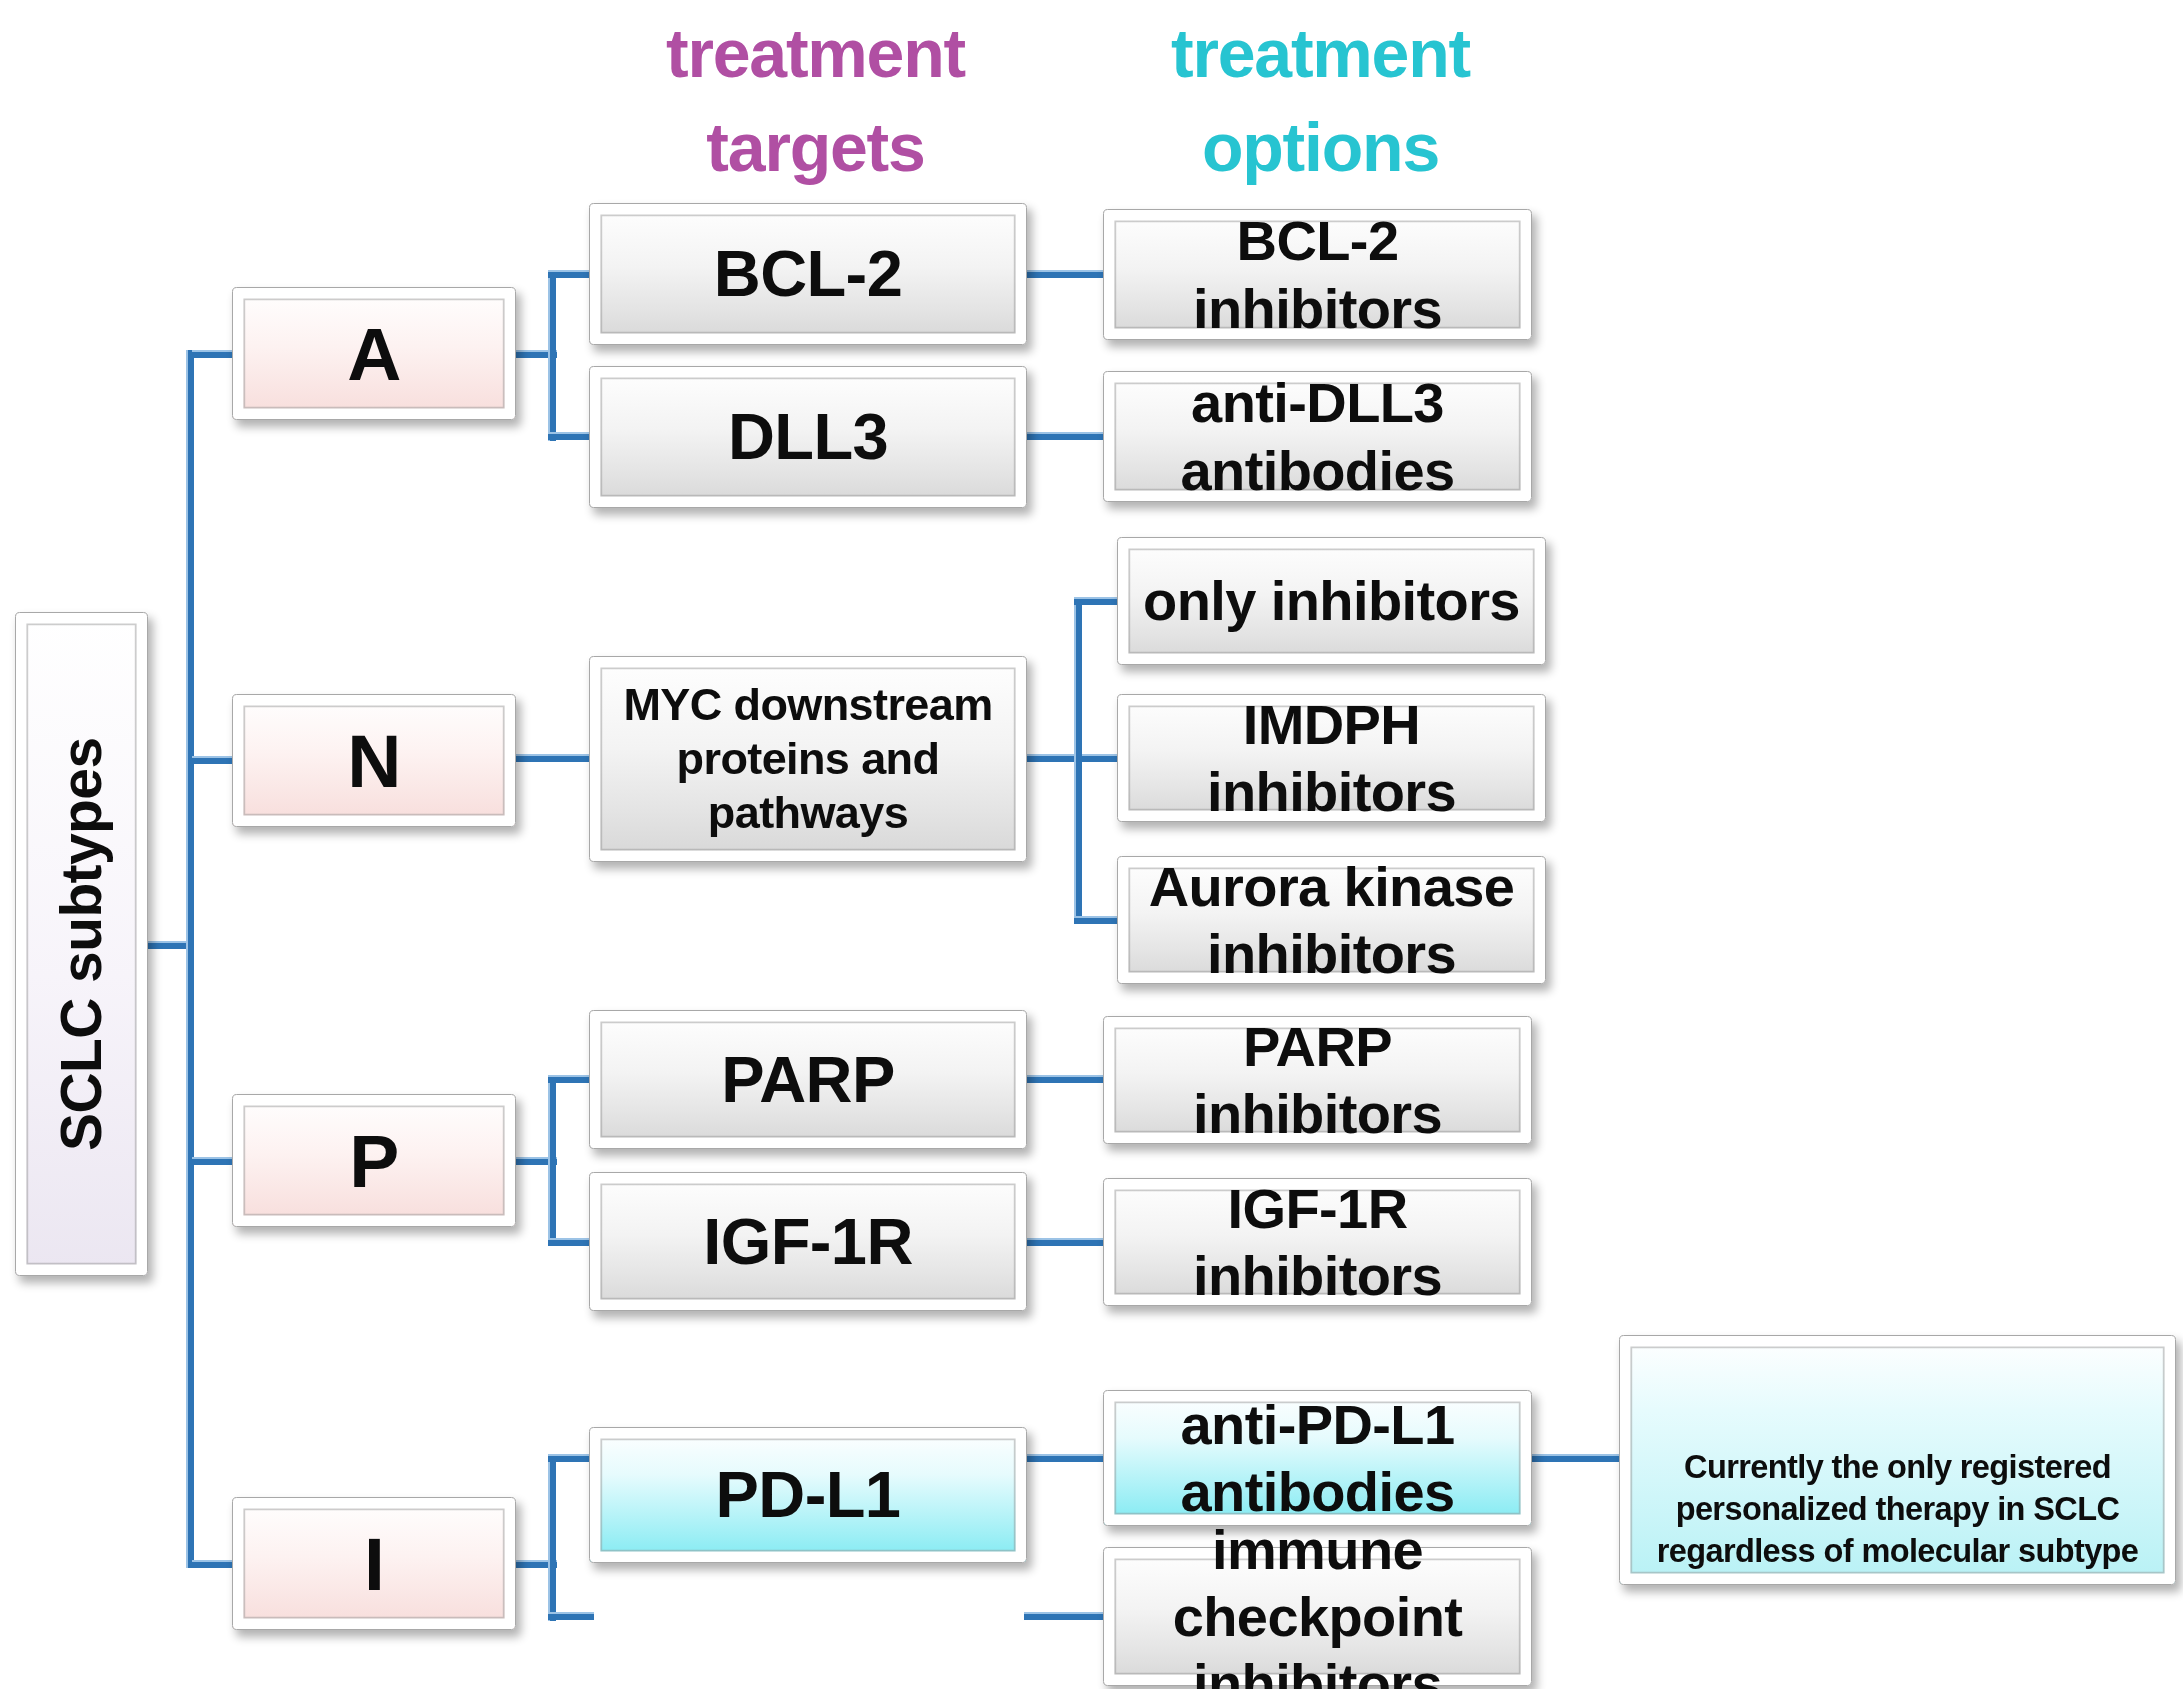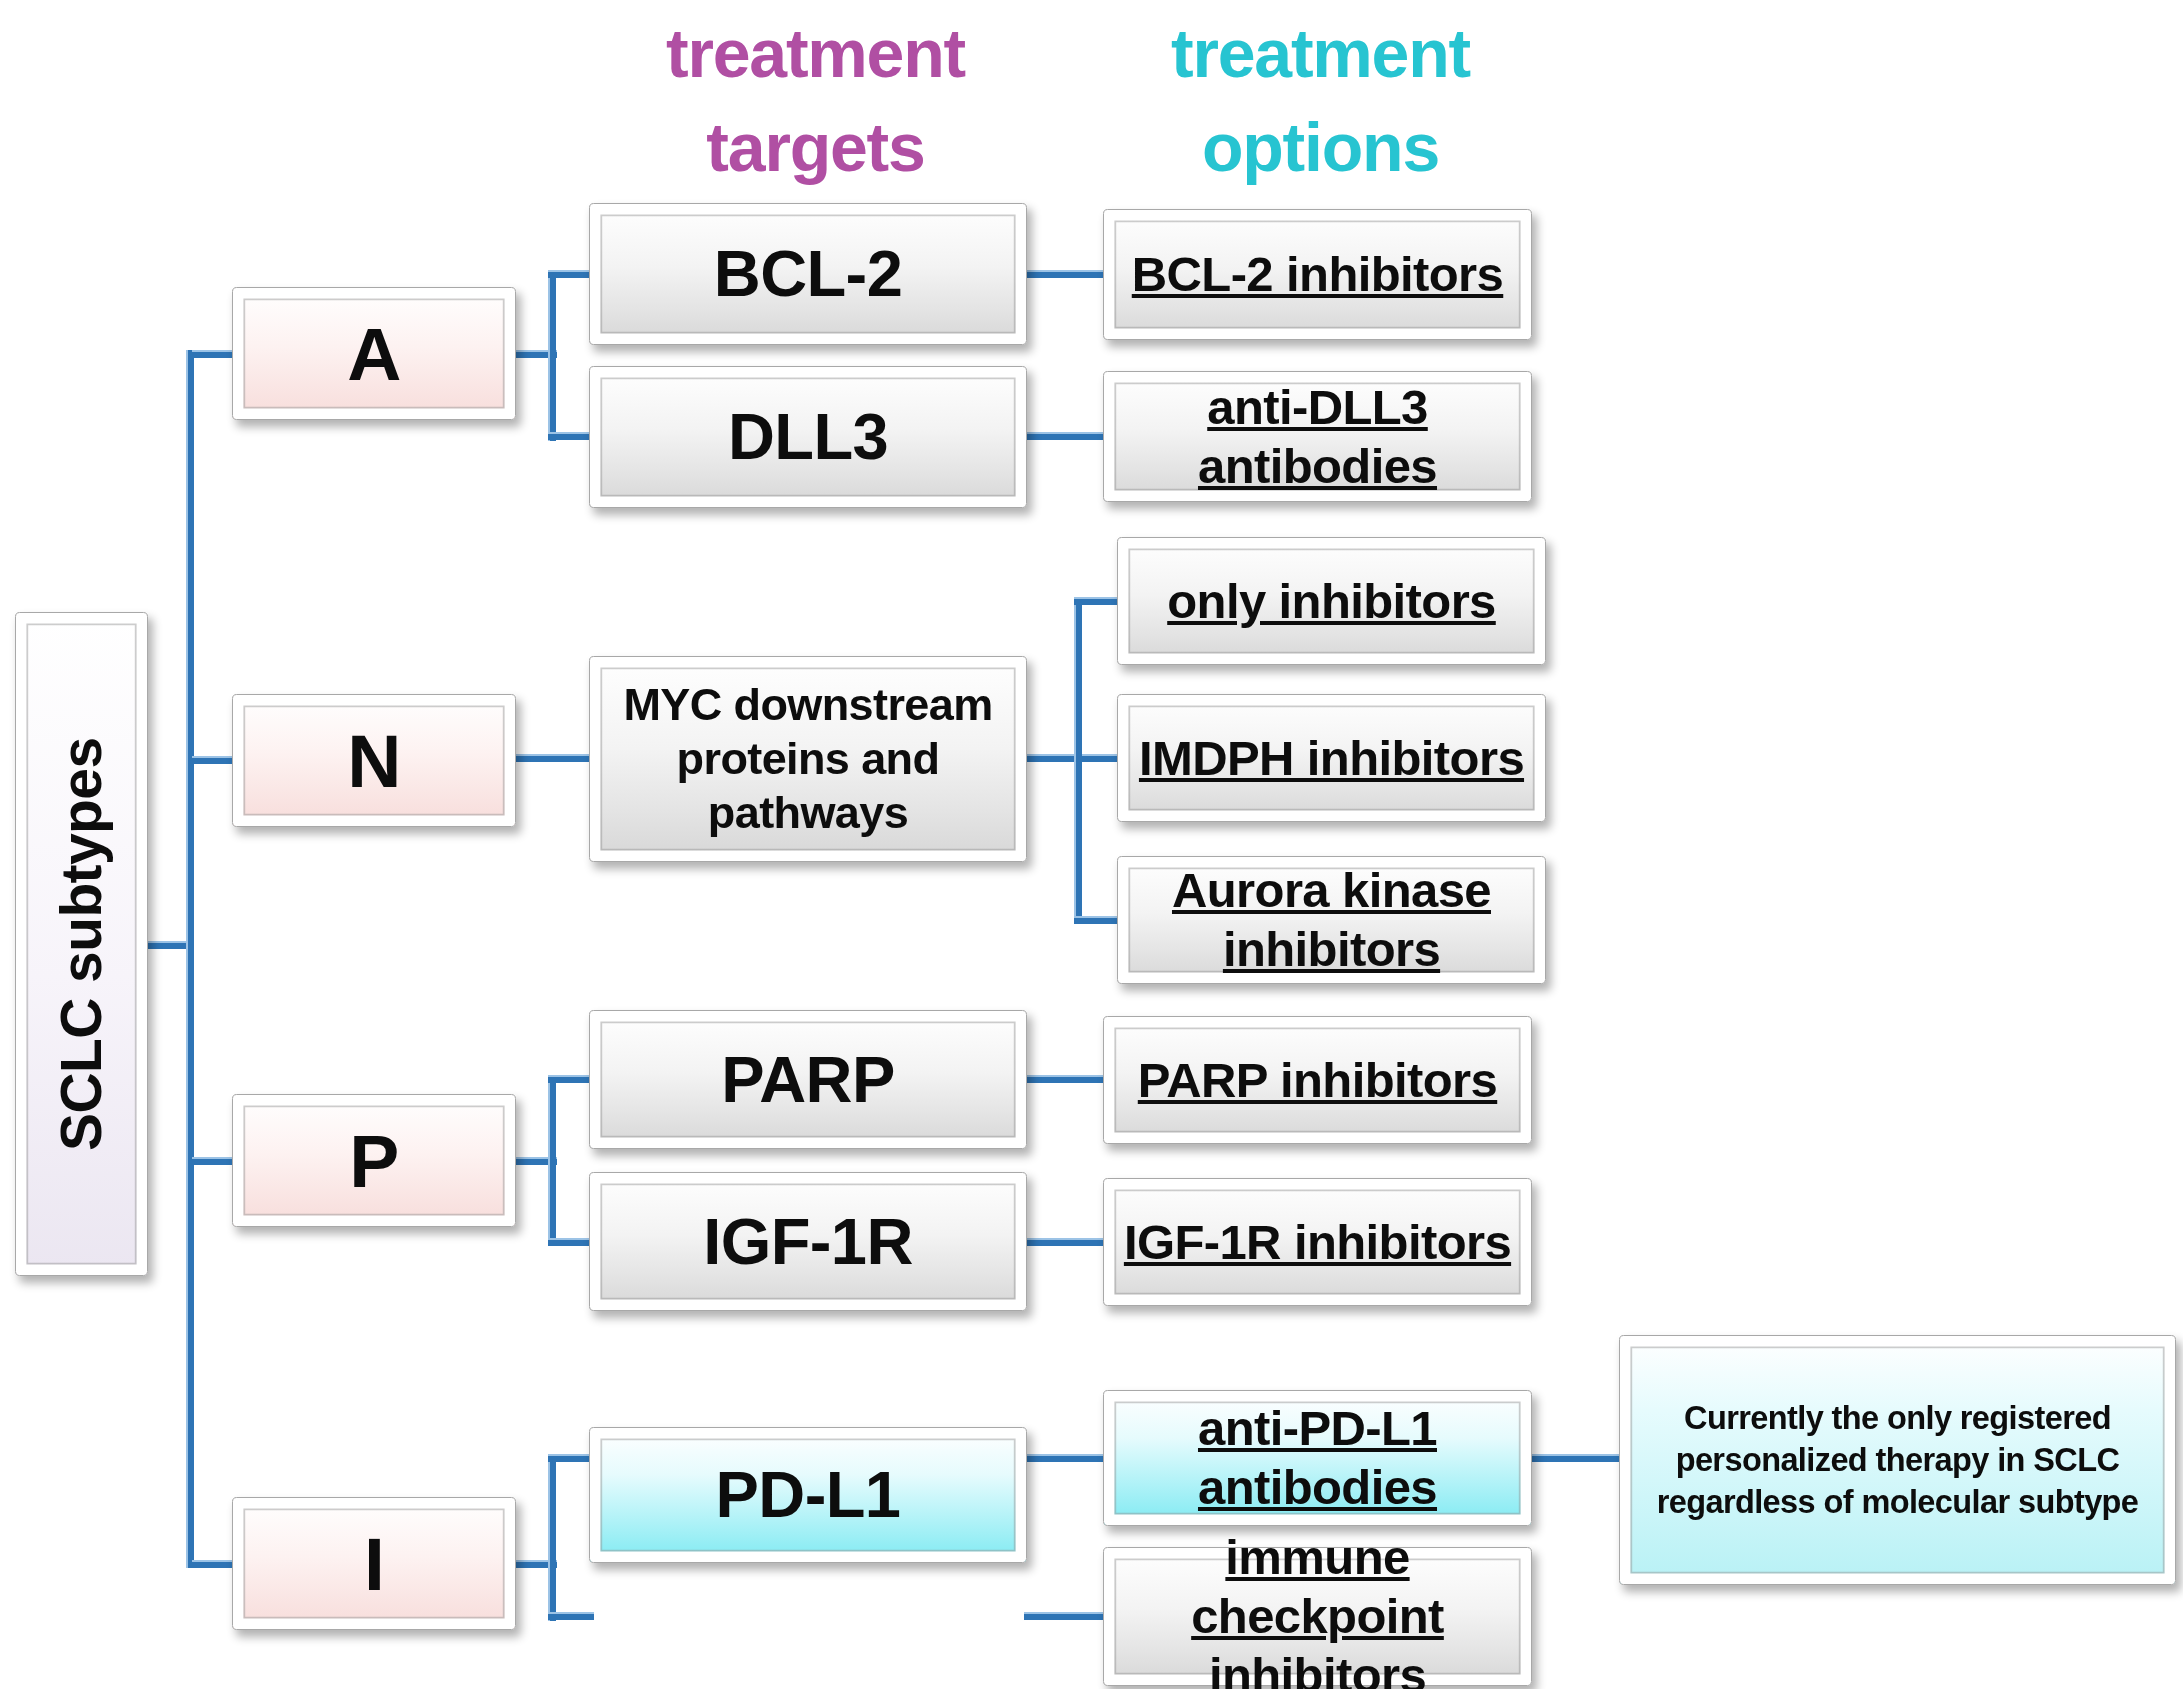--- a/index.html
+++ b/index.html
@@ -39,27 +39,27 @@
       inset 0 0 0 12.2px rgba(145,145,145,0.45),
       4.6px 6.4px 9.3px rgba(0,0,0,0.30);
     letter-spacing:-0.6px;
     line-height:1.2;
     box-sizing:border-box;
     padding:11.6px 17.4px;
   }
   .gray{background:linear-gradient(180deg,#ffffff 0%,#f3f3f3 45%,#e4e4e4 75%,var(--box-gray,#d6d6d6) 100%);}
   .pink{background:linear-gradient(180deg,#ffffff 0%,#fdf2f1 45%,var(--subtype-pink,#f7dcda) 100%);}
   .cyan{background:linear-gradient(180deg,#ffffff 0%,#e6fbfd 35%,var(--highlight-cyan,#7feaf2) 100%);}
-  .notebx{background:linear-gradient(180deg,#ffffff 0%,#e6fbfd 30%,var(--note-cyan,#b7f1f5) 100%);}
+  .notebx{background:linear-gradient(180deg,#ffffff 0%,#e6fbfd 30%,var(--note-cyan,#b7f1f5) 100%);align-items:flex-end;}
   .rootbx{background:linear-gradient(180deg,#ffffff 0%,#f7f4fa 55%,#ebe6f1 100%);}
   
   .letter{font-size:75px;}
   .t-big{font-size:65px;}
   .t-small{font-size:45px;}
-  .opt{font-size:49px;text-decoration:underline;}
+  .opt{font-size:56px;}
   .note-text{font-size:32.5px;line-height:1.3;}
   .root-label{
     transform:rotate(-90deg);
     white-space:nowrap;
     font-size:57px;
     letter-spacing:-0.6px;
   }
 </style>
 </head>
 <body>

